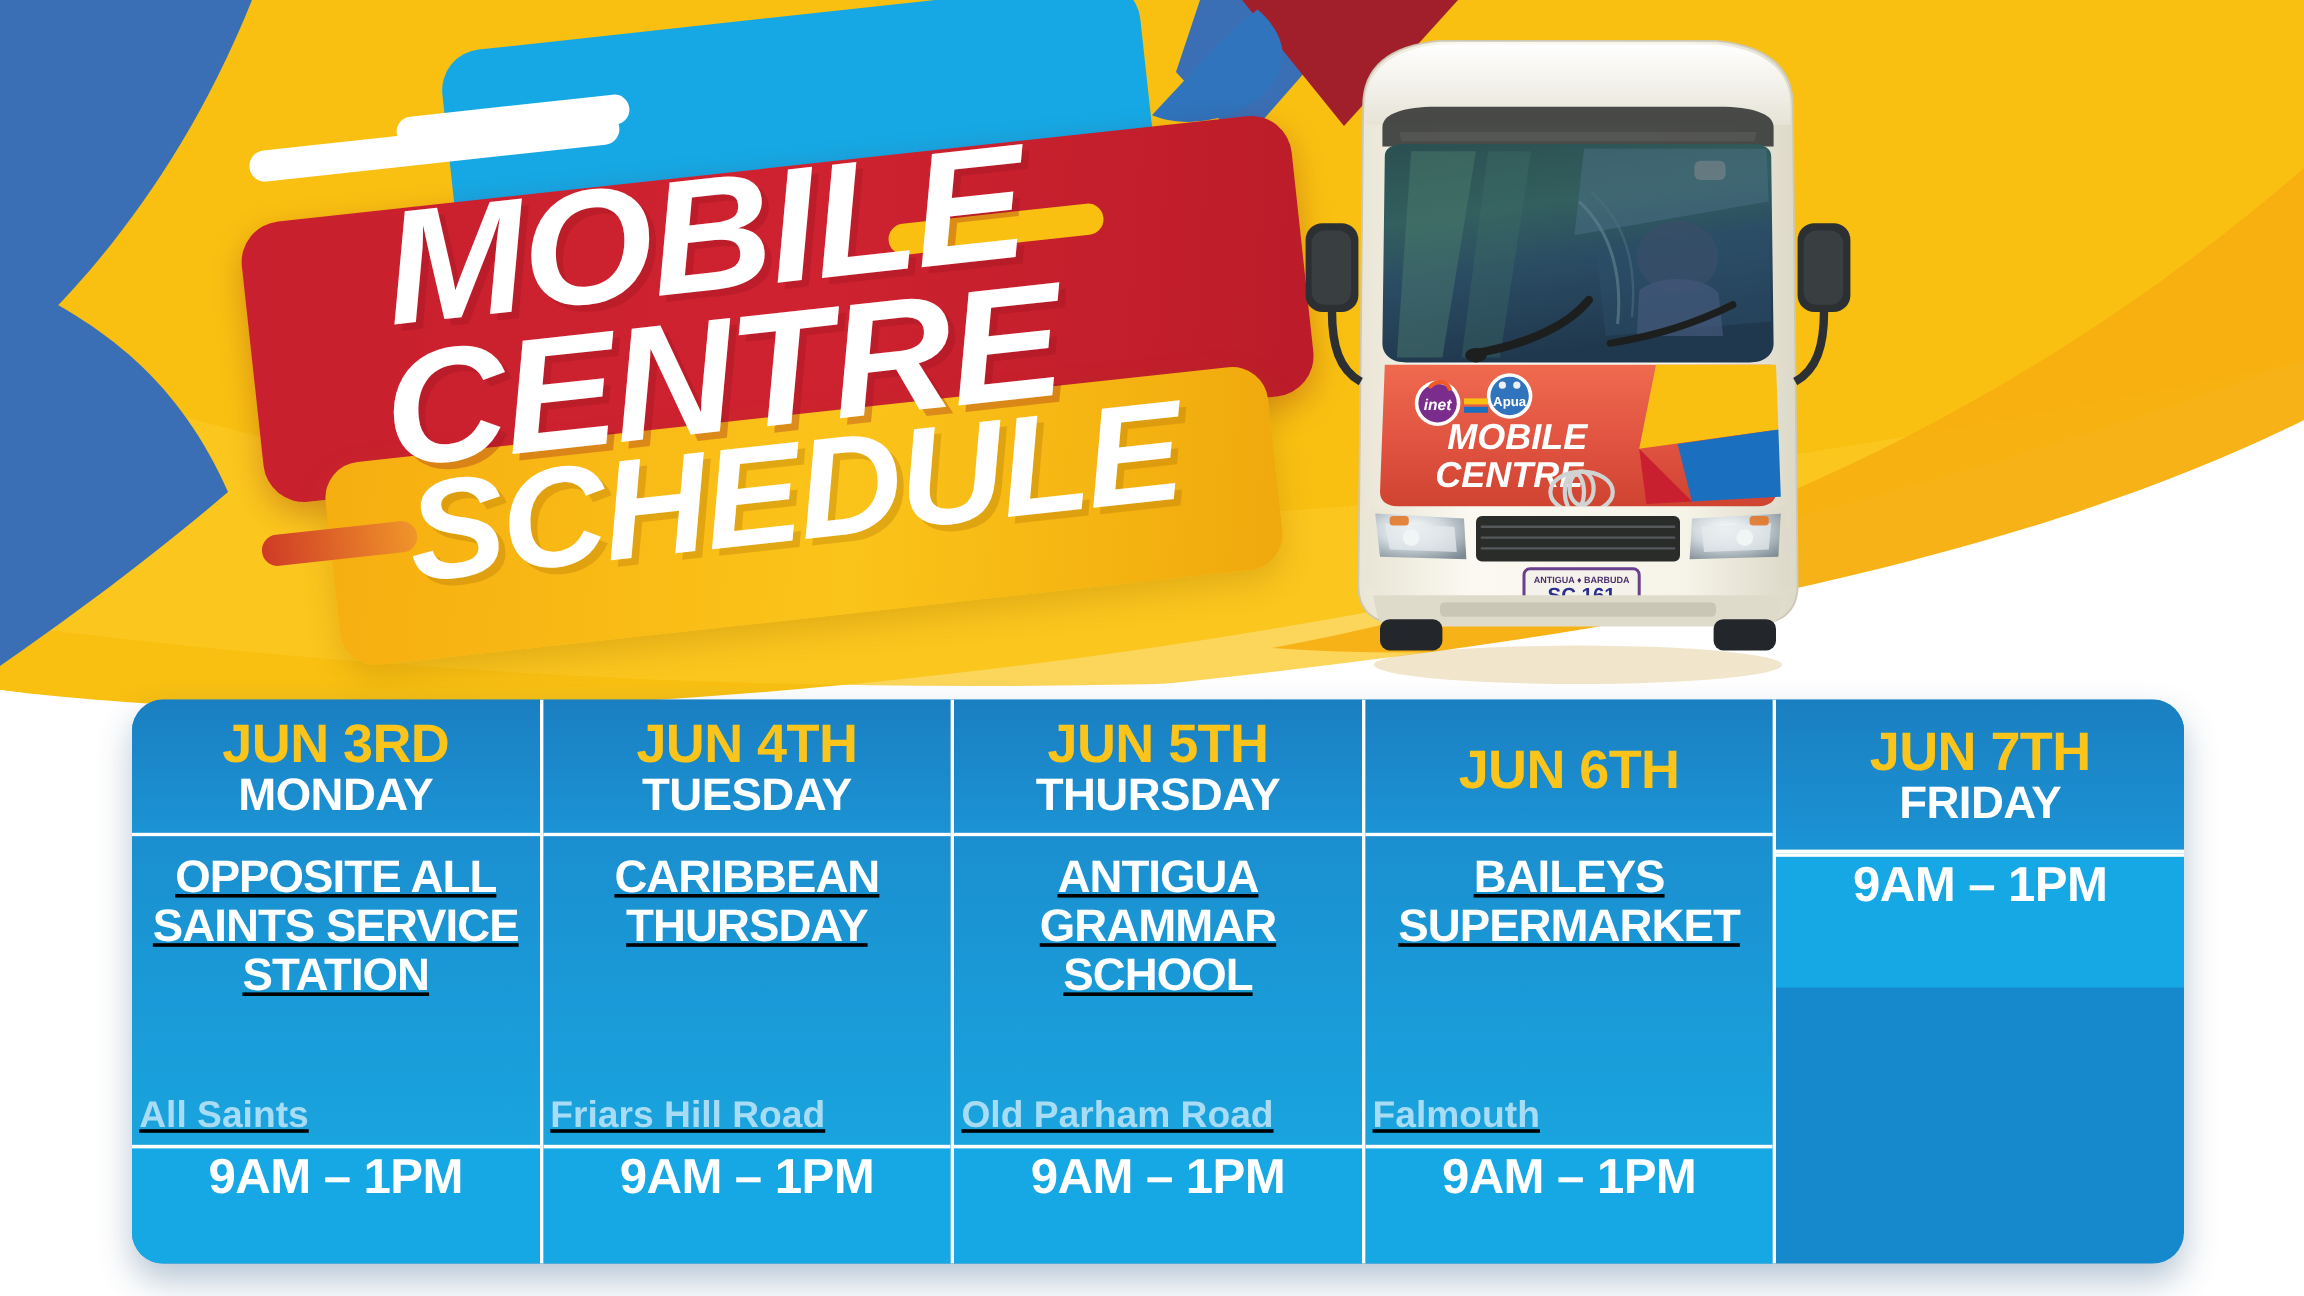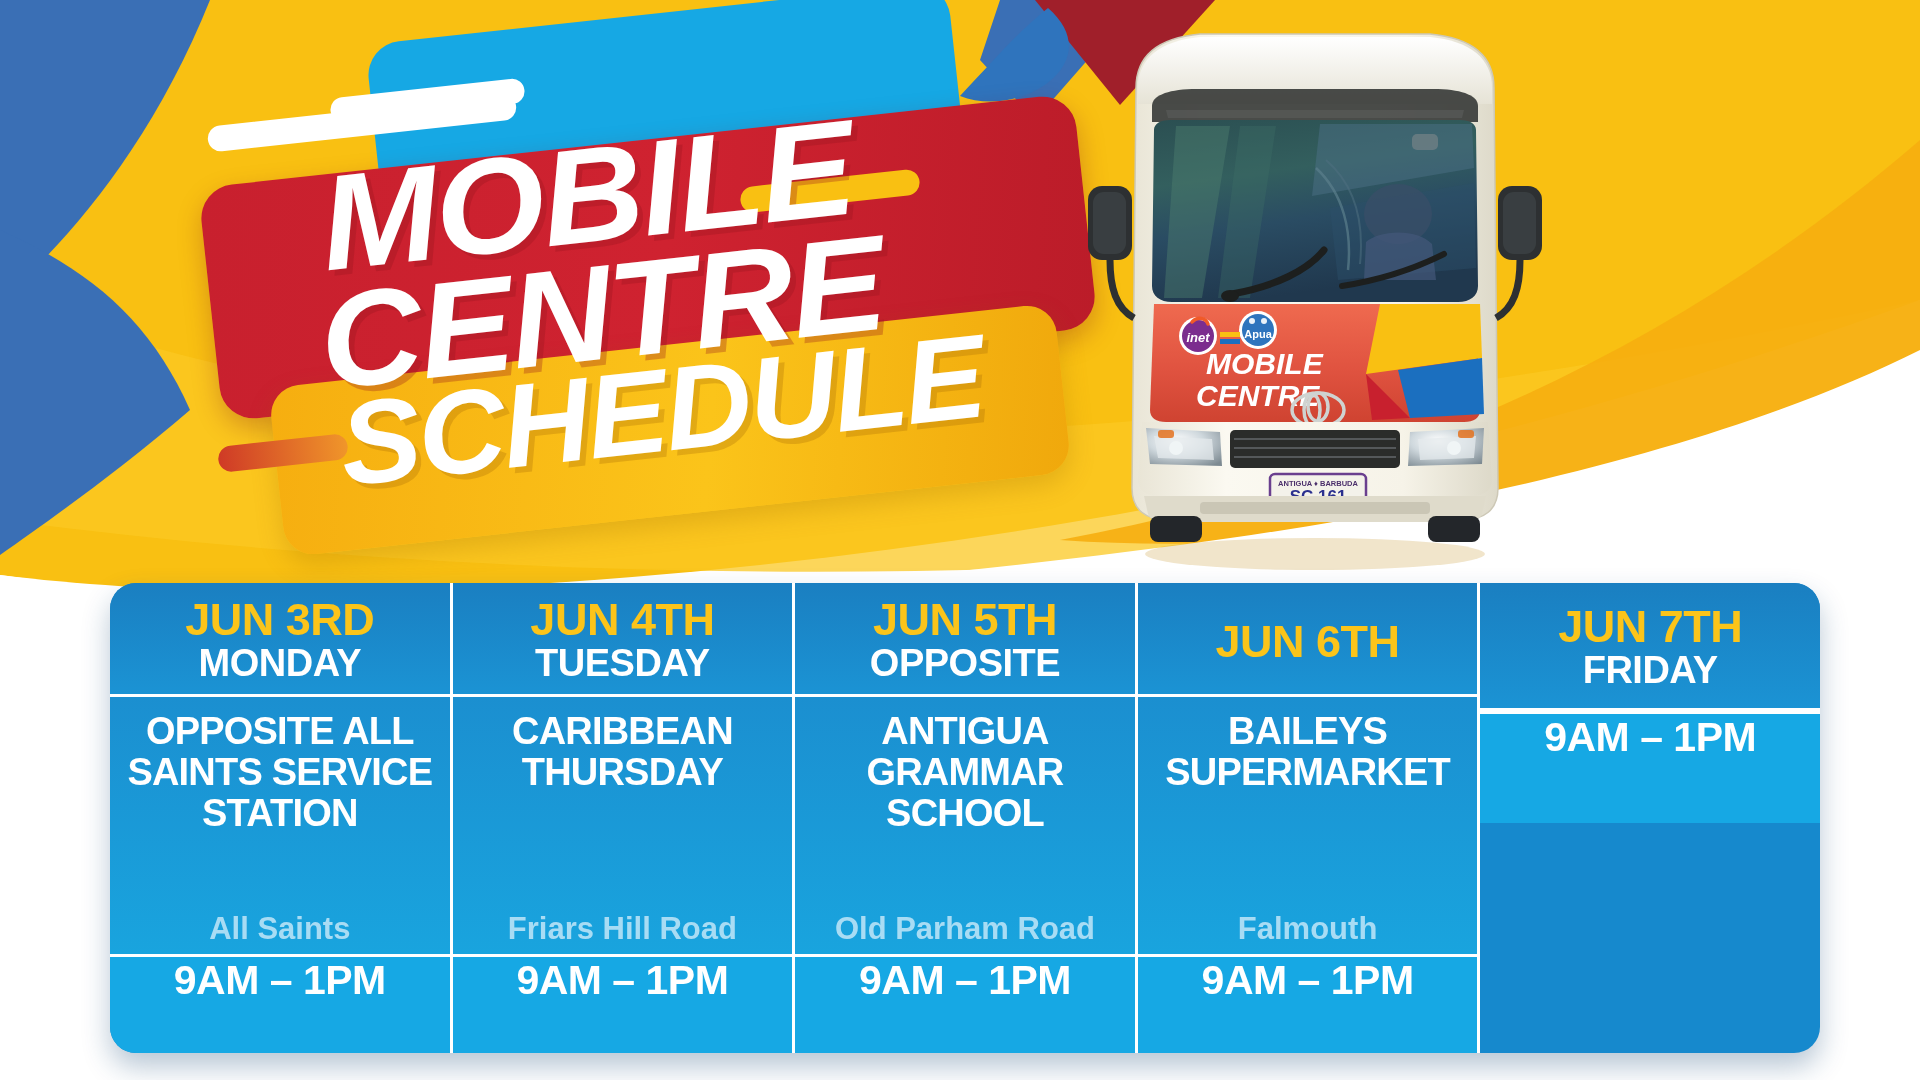--- a/index.html
+++ b/index.html
@@ -99,23 +99,24 @@
     color:#fbc41a; font-size:45px; font-weight:bold; line-height:1;
     letter-spacing:-.5px; white-space:nowrap;
   }
   .d-day {
     color:#ffffff; font-size:38px; font-weight:bold; line-height:1.15;
     letter-spacing:-.5px; white-space:nowrap;
   }
 
   .cell-place {
     height:290px; display:flex; flex-direction:column;
-    align-items:center; justify-content:flex-start;
+    align-items:flex-start; justify-content:flex-start;
     background:linear-gradient(180deg,#1b8fd0 0%,#19a4de 100%);
     padding:14px 6px 0;
+    text-decoration:underline;
   }
   .p-name {
     color:#ffffff; font-size:38px; font-weight:bold; line-height:1.08;
     letter-spacing:-.8px; text-align:center;
   }
   .p-area {
     color:#a8dcf4; font-size:31px; font-weight:bold; line-height:1;
     text-align:center; margin-top:auto; padding-bottom:10px;
   }
 
@@ -337,21 +338,21 @@
       <div class="p-area">Friars Hill Road</div>
     </div>
     <div class="cell-time">
       <div class="t-txt">9AM – 1PM</div>
     </div>
   </div>
 
   <div class="col">
     <div class="cell-date">
       <div class="d-date">JUN 5TH</div>
-      <div class="d-day">OPPOSITE</div>
+      <div class="d-day">THURSDAY</div>
     </div>
     <div class="cell-place">
       <div class="p-name">ANTIGUA GRAMMAR SCHOOL</div>
       <div class="p-area">Old Parham Road</div>
     </div>
     <div class="cell-time">
       <div class="t-txt">9AM – 1PM</div>
     </div>
   </div>
 

